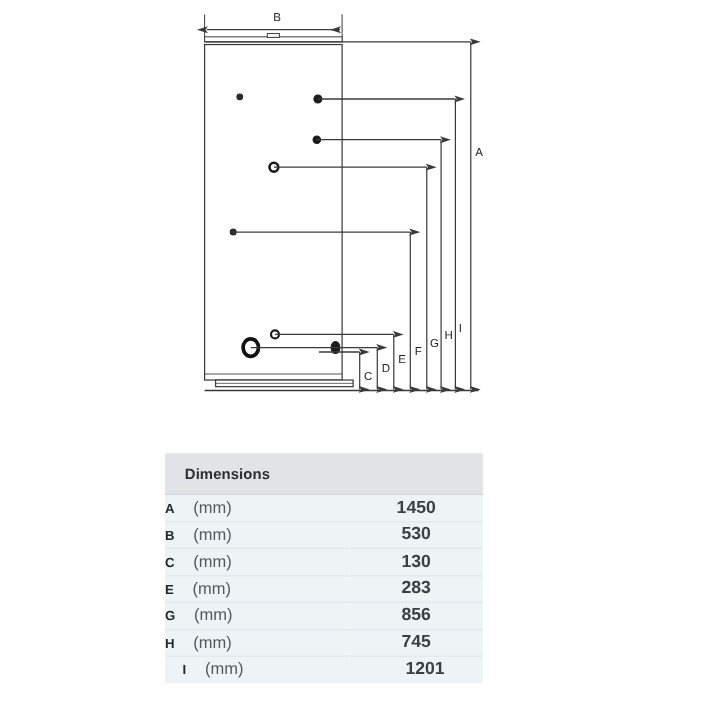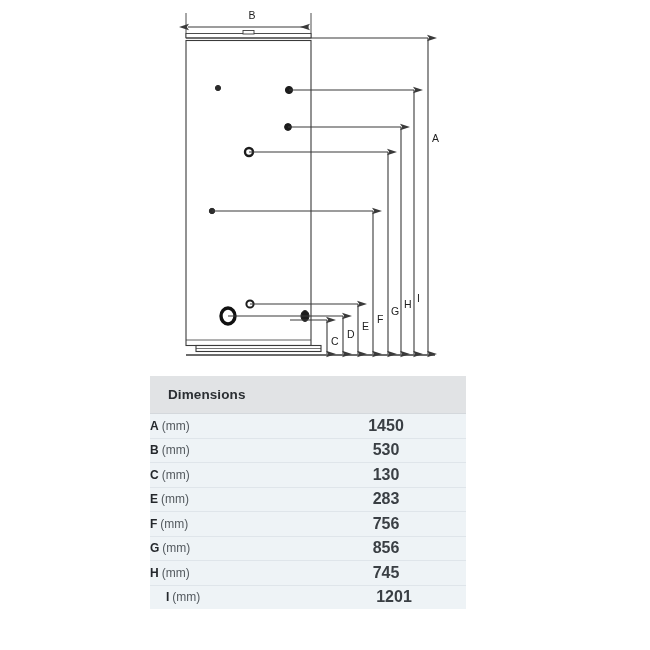--- a/index.html
+++ b/index.html
@@ -34,22 +34,22 @@
   #drawing-svg {
     display: block;
     width: 650px;
     height: 378px;
   }
 
   
   #dimensions-table {
     position: absolute;
     left: 150px;
-    top: 376px;
-    width: 316px;
+    top: 412px;
+    width: 289px;
     border-collapse: collapse;
     font-size: 11.5px;
   }
   #dimensions-table thead th {
     background: #e1e3e5;
     text-align: left;
     padding: 11px 0 11px 18px;
     font-size: 13.5px;
     font-weight: bold;
     color: #2b2f33;
@@ -72,22 +72,22 @@
     white-space: nowrap;
     color: #3a3f44;
   }
   td.dim-label .letter {
     font-weight: bold;
     color: #24282c;
     font-size: 12px;
   }
   td.dim-label .unit {
     color: #53595e;
-    font-size: 12px;
-    margin-left: 3px;
+    font-size: 15px;
+    margin-left: 17px;
   }
   td.dim-value {
     text-align: center;
     padding-left: 80px;
     color: #3a3f44;
     font-size: 16px;
     font-weight: bold;
   }
 </style>
 </head>
@@ -203,24 +203,20 @@
         </tr>
         <tr>
           <td class="dim-label"><span class="letter">C</span><span class="unit">(mm)</span></td>
           <td class="dim-value">130</td>
         </tr>
         <tr>
           <td class="dim-label"><span class="letter">E</span><span class="unit">(mm)</span></td>
           <td class="dim-value">283</td>
         </tr>
         <tr>
-          <td class="dim-label"><span class="letter">F</span><span class="unit">(mm)</span></td>
-          <td class="dim-value">756</td>
-        </tr>
-        <tr>
           <td class="dim-label"><span class="letter">G</span><span class="unit">(mm)</span></td>
           <td class="dim-value">856</td>
         </tr>
         <tr>
           <td class="dim-label"><span class="letter">H</span><span class="unit">(mm)</span></td>
           <td class="dim-value">745</td>
         </tr>
         <tr>
           <td class="dim-label"><span class="letter">I</span><span class="unit">(mm)</span></td>
           <td class="dim-value">1201</td>

